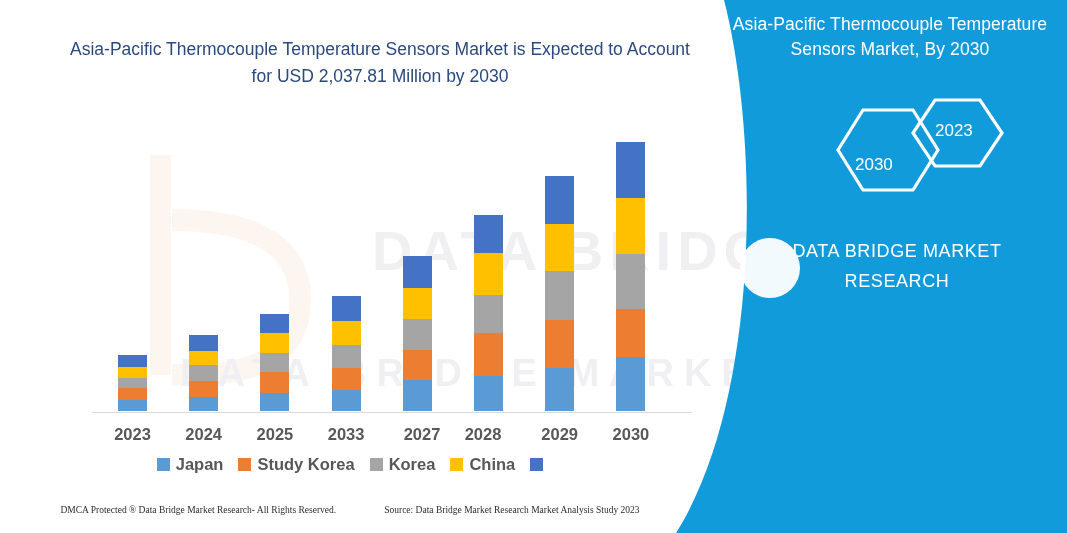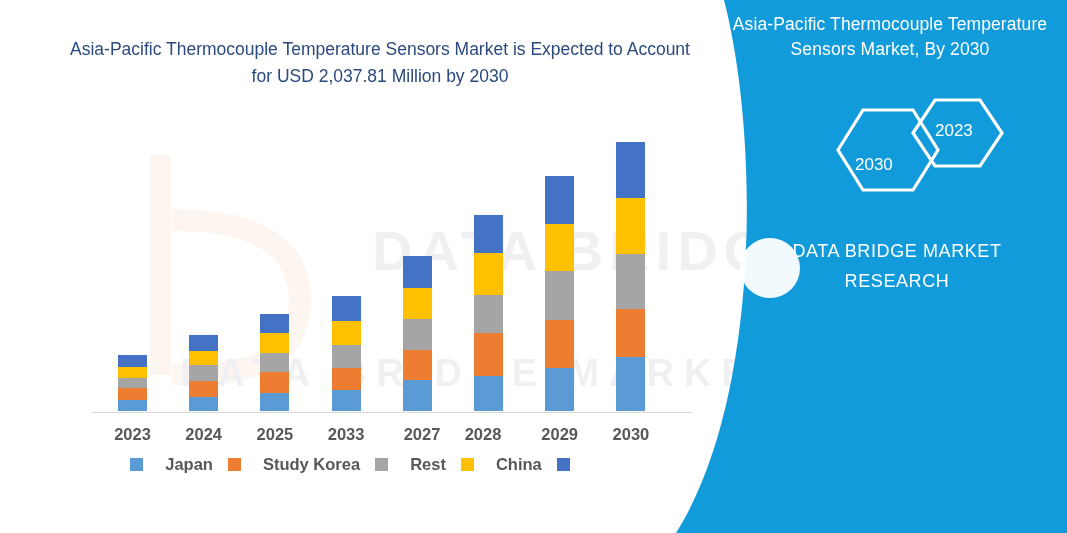--- a/index.html
+++ b/index.html
@@ -130,21 +130,21 @@
 
   .legend {
     position: absolute;
     left: 0; top: 455px;
     width: 700px;
     display: flex;
     justify-content: center;
     align-items: center;
     gap: 15px;
   }
-  .legend-item { display: flex; align-items: center; gap: 22px; justify-content: flex-end; }
+  .legend-item { display: flex; align-items: center; gap: 6px; justify-content: flex-end; }
   .legend-swatch { width: 13px; height: 13px; display: block; }
   .legend-label { font-size: 16.5px; font-weight: 700; color: #585858; }
 
   .footer {
     position: absolute;
     left: 0; top: 505px;
     width: 700px;
     display: flex;
     justify-content: center;
     gap: 48px;
@@ -242,30 +242,34 @@
         <div class="legend-item">
           <span class="legend-swatch" style="background: rgb(91, 155, 213);"></span>
           <span class="legend-label">Japan</span>
         </div>
         <div class="legend-item">
           <span class="legend-swatch" style="background: rgb(237, 125, 49);"></span>
           <span class="legend-label">Study Korea</span>
         </div>
         <div class="legend-item">
           <span class="legend-swatch" style="background: rgb(165, 165, 165);"></span>
-          <span class="legend-label">Rest</span>
+          <span class="legend-label">Korea</span>
         </div>
         <div class="legend-item">
           <span class="legend-swatch" style="background: rgb(255, 192, 0);"></span>
           <span class="legend-label">China</span>
         </div>
         <div class="legend-item">
           <span class="legend-swatch" style="background: rgb(68, 114, 196);"></span>
         </div>
       </div>
+    <div class="footer">
+      <span>DMCA Protected ® Data Bridge Market Research- All Rights Reserved.</span>
+      <span>Source: Data Bridge Market Research  Market Analysis Study 2023</span>
+    </div>
   </div>
 
   <div class="blue-panel">
     <svg width="1067" height="533" viewBox="0 0 1067 533" aria-hidden="true">
       <path d="M724 0 L1067 0 L1067 533 L676 533 C760 400 760 140 724 0 Z" fill="#129bdb"></path>
       <circle cx="770" cy="268" r="30" fill="#ffffff" opacity="0.95"></circle>
       <path d="M724 0 L1067 0 L1067 533 L676 533 C760 400 760 140 724 0 Z" fill="none"></path>
     </svg>
   </div>
 

